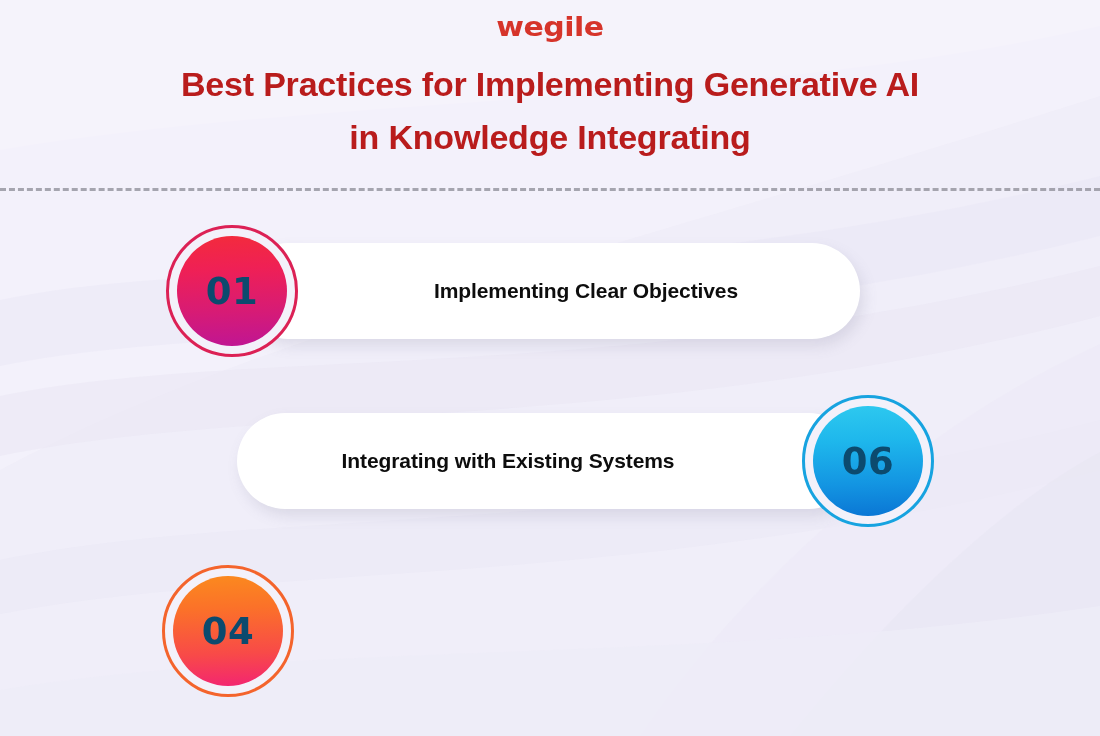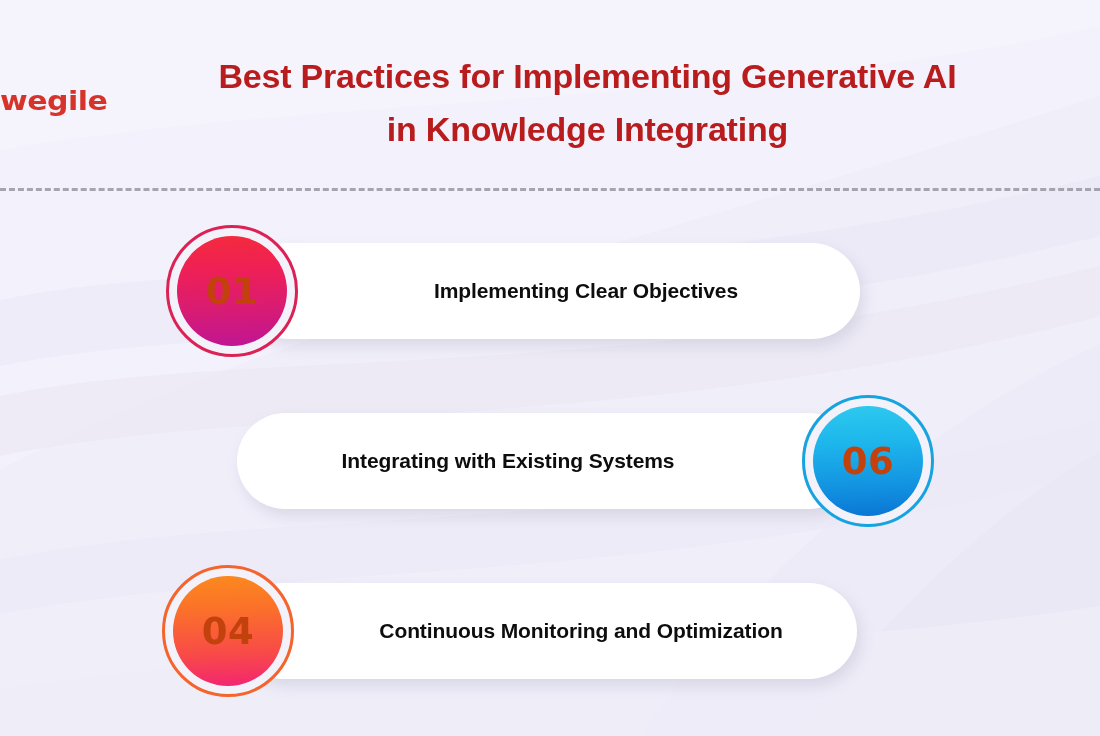--- a/index.html
+++ b/index.html
@@ -27,21 +27,21 @@
     pointer-events:none;
   }
 
   
   .header {
     position:absolute;
     top:0; left:0;
     width:1100px;
     height:189px;
     display:flex;
-    flex-direction:row;
+    flex-direction:column;
     align-items:center;
   }
 
   .logo {
     margin-top:12px;
     font-size:30px;
     font-weight:bold;
     letter-spacing:-0.5px;
     color:#d6342a;
     font-family:"DejaVu Sans", sans-serif;
@@ -142,21 +142,21 @@
 
   .badge .disc {
     position:absolute;
     inset:11px;
     border-radius:50%;
   }
 
   .badge .num {
     position:relative;
     z-index:4;
-    color:#c2410c;
+    color:#0c4a6e;
     font-size:37px;
     font-weight:bold;
     letter-spacing:0.5px;
     font-family:"DejaVu Sans", sans-serif;
   }
 
   
   .row.r1 .badge { left:166px; top:14px; }
   .row.r2 .badge { left:802px; top:14px; }
   .row.r3 .badge { left:162px; top:14px; }
@@ -222,23 +222,20 @@
         <span class="pill-label">Integrating with Existing Systems</span>
       </div>
       <div class="badge b2">
         <span class="ring"></span>
         <span class="disc"></span>
         <span class="num">06</span>
       </div>
     </div>
 
     <div class="row r3">
-      <div class="pill">
-        <span class="pill-label">Continuous Monitoring and Optimization</span>
-      </div>
       <div class="badge b3">
         <span class="ring"></span>
         <span class="disc"></span>
         <span class="num">04</span>
       </div>
     </div>
 
   </div>
 </div>
 

